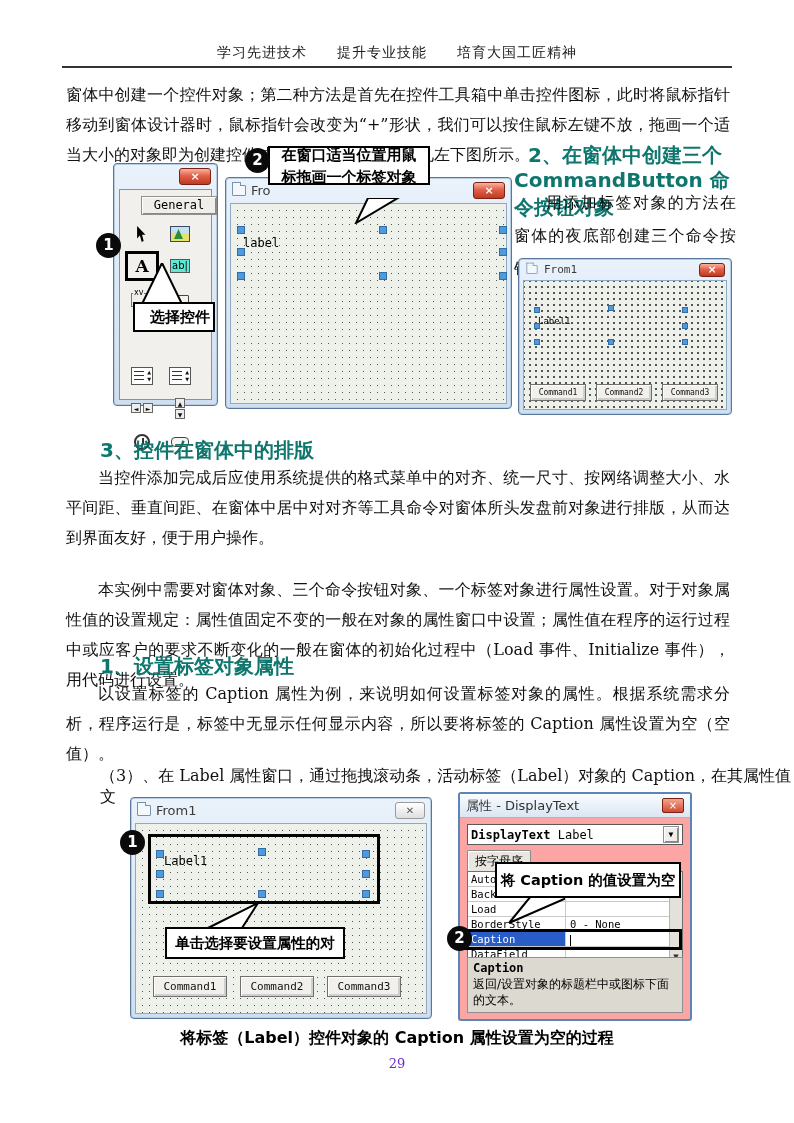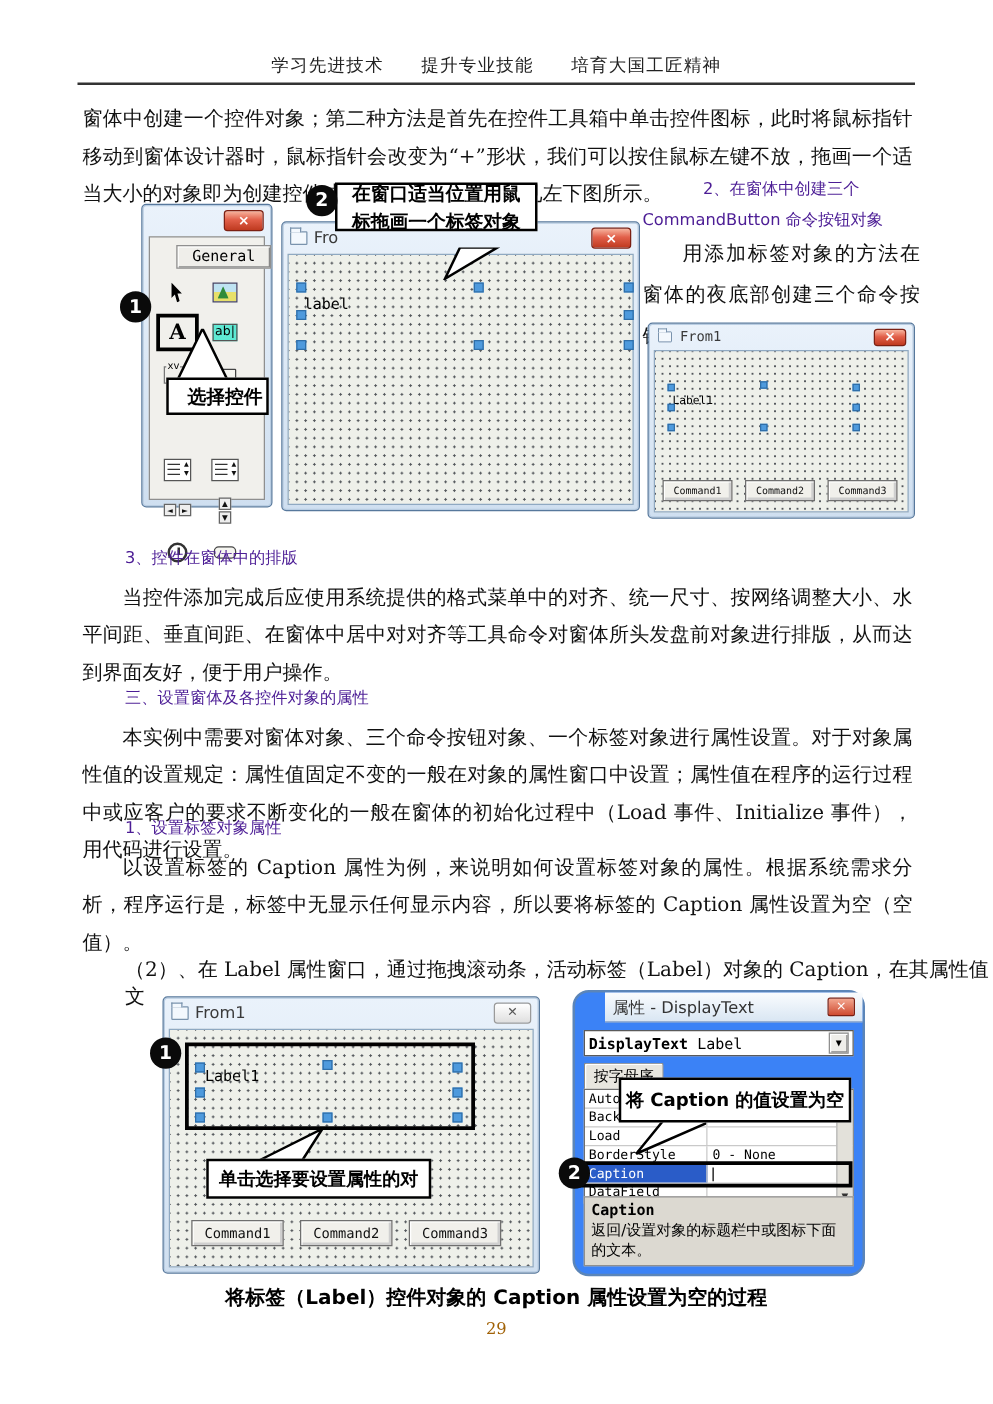--- a/index.html
+++ b/index.html
@@ -6,26 +6,26 @@
   body { background:#fff; font-family:"DejaVu Serif","Liberation Serif",serif; }
   .page { position:relative; width:794px; height:1123px; background:#ffffff; overflow:hidden; }
 
   
   .hdr { position:absolute; top:44px; left:0; width:100%; text-align:center;
          font-size:14px; color:#222; white-space:pre; letter-spacing:1px; }
   .hdr-rule { position:absolute; top:66px; left:62px; width:670px; height:2px; background:#333; }
   .bodytext { position:absolute; left:66px; width:664px; font-size:16px; line-height:30px;
               text-align:justify; color:#111; }
   .indent { text-indent:2em; }
-  .headword { position:absolute; left:100px; font-size:13px; font-weight:normal; color:#4c1d95;
+  .headword { position:absolute; left:100px; font-size:20px; font-weight:bold; color:#0f766e;
               font-family:"DejaVu Sans","Liberation Sans",sans-serif; }
   .listline { position:absolute; left:100px; font-size:16px; color:#111; }
   .figcap { position:absolute; left:0; width:100%; text-align:center; font-size:16px; font-weight:bold;
             font-family:"DejaVu Sans","Liberation Sans",sans-serif; color:#000; }
-  .pagenum { position:absolute; left:0; width:100%; text-align:center; font-size:13px; color:#a16207; }
+  .pagenum { position:absolute; left:0; width:100%; text-align:center; font-size:13px; color:#6d28d9; }
 
   
   .w7 { position:absolute; border:1px solid #57789c; border-radius:4px;
         background:linear-gradient(#eaf2fb,#cfdff0); box-shadow:0 0 0 1px #b9cde2 inset; }
   .w7 .tbar { position:relative; height:25px; display:flex; align-items:center; padding:0 6px;
               font-family:"DejaVu Sans","Liberation Sans",sans-serif; font-size:13px; color:#3a3a3a; }
   .w7 .client { position:absolute; left:4px; right:4px; bottom:4px; top:25px;
                 border:1px solid #8fa9c2; }
   .dotgrid { background-color:#eef0ea;
              background-image:radial-gradient(#51555a 0.8px, transparent 0.95px);
@@ -88,21 +88,21 @@
            line-height:9px; text-align:center; color:#111; }
   .scr-v { display:flex; flex-direction:column; gap:1px; }
   .timer-shape { width:16px; height:16px; border:2px solid #333; border-radius:50%; position:relative;
                  background:#fff; }
   .timer-shape:before { content:""; position:absolute; left:6px; top:2px; width:2px; height:6px; background:#333; }
   .shape-ico { width:18px; height:10px; border:1px solid #444; border-radius:4px; background:#f5f5f0; }
   .frame-ico { width:22px; height:14px; border:1px solid #777; position:relative; font-size:8px; }
   .frame-ico span { position:absolute; top:-6px; left:1px; background:#f1f0ec; padding:0 1px; }
 
   
-  .props { position:absolute; border:2px solid #5b85b8; background:#3b82f6; border-radius:13px;padding-left:24px; }
+  .props { position:absolute; border:2px solid #5b85b8; background:#fca5a5; border-radius:3px; }
   .props .ptbar { height:24px; display:flex; align-items:center; padding:0 6px;
                   background:linear-gradient(#fafcfe,#d9e6f3); border-bottom:1px solid #a8b6c6;
                   font-family:"DejaVu Sans","Liberation Sans",sans-serif; font-size:13px; color:#333; }
   .pclose { margin-left:auto; width:22px; height:15px; border:1px solid #7c2013; border-radius:2px;
             background:linear-gradient(#f3a68f,#cf4b31); color:#fff; font-size:10px; line-height:13px;
             text-align:center; font-family:"DejaVu Sans",sans-serif; }
   .combo { position:absolute; left:7px; top:30px; right:7px; height:21px; background:#fff;
            border:1px solid #5a5a5a; display:flex; align-items:center; padding:0 3px;
            font-size:12px; }
   .combo .btn { margin-left:auto; width:16px; height:17px; font-size:8px; line-height:16px; text-align:center; }
@@ -261,27 +261,26 @@
       <div class="handle" style="left:158px; top:58px; width:6px; height:6px;"></div>
       <div class="vbbtn" style="left:6px; bottom:8px; width:56px; height:17px; font-size:8px; line-height:15px;">Command1</div>
       <div class="vbbtn" style="left:72px; bottom:8px; width:56px; height:17px; font-size:8px; line-height:15px;">Command2</div>
       <div class="vbbtn" style="left:138px; bottom:8px; width:56px; height:17px; font-size:8px; line-height:15px;">Command3</div>
     </div>
   </div>
 
   <div class="headword" style="top:437px;">3、控件在窗体中的排版</div>
   <div class="bodytext indent" style="top:463px;">当控件添加完成后应使用系统提供的格式菜单中的对齐、统一尺寸、按网络调整大小、水平间距、垂直间距、在窗体中居中对对齐等工具命令对窗体所头发盘前对象进行排版，从而达到界面友好，便于用户操作。</div>
 
-  <div class="headword" style="top:549px;">三、设置窗体及各控件对象的属性</div>
   <div class="bodytext indent" style="top:575px;">本实例中需要对窗体对象、三个命令按钮对象、一个标签对象进行属性设置。对于对象属性值的设置规定：属性值固定不变的一般在对象的属性窗口中设置；属性值在程序的运行过程中或应客户的要求不断变化的一般在窗体的初始化过程中（Load 事件、Initialize 事件），用代码进行设置。</div>
 
   <div class="headword" style="top:653px;">1、设置标签对象属性</div>
   <div class="bodytext indent" style="top:679px;">以设置标签的 Caption 属性为例，来说明如何设置标签对象的属性。根据系统需求分析，程序运行是，标签中无显示任何显示内容，所以要将标签的 Caption 属性设置为空（空值）。</div>
 
-  <div class="listline" style="top:766px;">（2）、在 Label 属性窗口，通过拖拽滚动条，活动标签（Label）对象的 Caption，在其属性值文</div>
+  <div class="listline" style="top:766px;">（3）、在 Label 属性窗口，通过拖拽滚动条，活动标签（Label）对象的 Caption，在其属性值文</div>
 
   <div class="w7" style="left:130px; top:797px; width:302px; height:222px;">
     <div class="tbar">
       <span class="foldico"></span>
       <span>From1</span>
       <span class="closeG">✕</span>
     </div>
     <div class="client dotgrid">
       <div class="selrect" style="left:12px; top:10px; width:232px; height:70px;"></div>
       <span class="mono" style="position:absolute; left:28px; top:30px; font-size:12px;">Label1</span>

